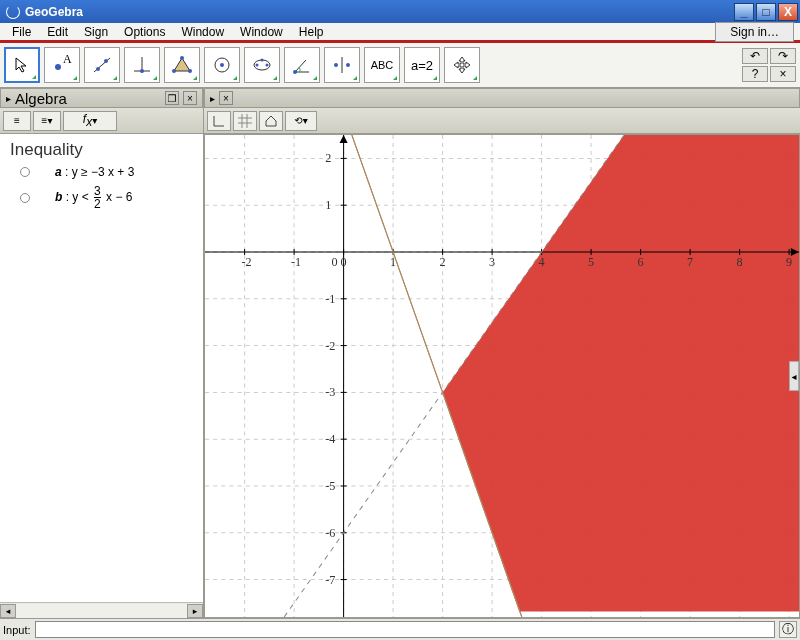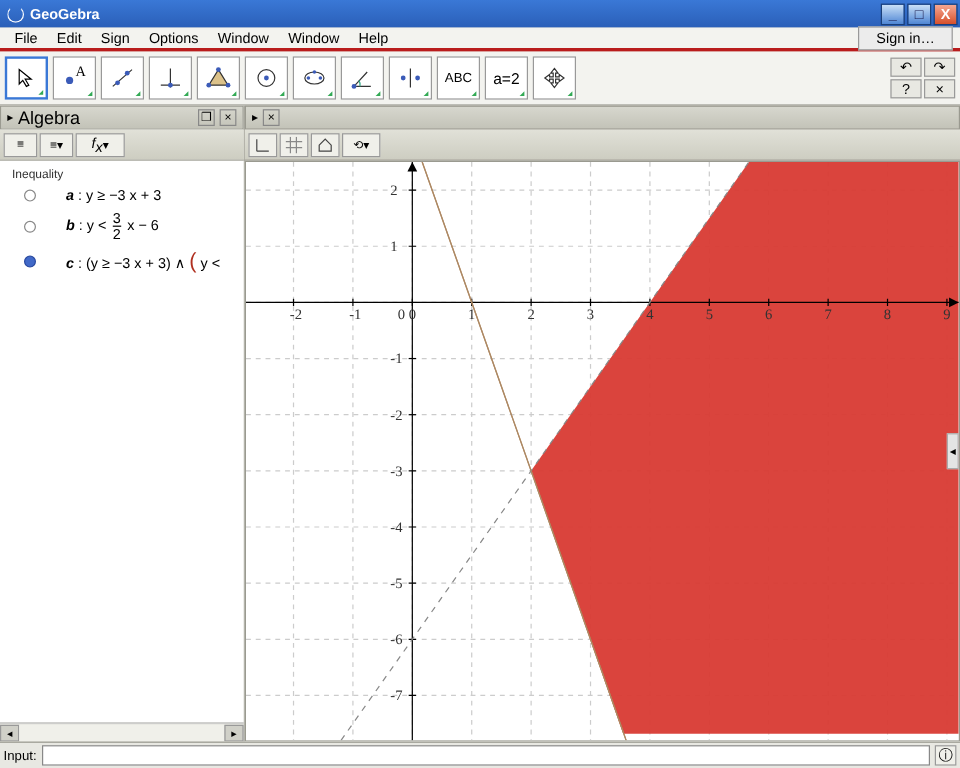--- a/index.html
+++ b/index.html
@@ -30,21 +30,21 @@
 
 
 .panels { flex: 1; display: flex; overflow: hidden; }
 .panel-header { height: 20px; background: linear-gradient(#d7d7ce,#c3c3b8); border: 1px solid #9a9a90; display: flex; align-items: center; padding: 0 5px; gap: 4px; }
 .panel-header .pname { flex: 1; font-size: 15px; }
 .panel-header .pbtn { width: 14px; height: 14px; border: 1px solid #888; display:flex; align-items:center; justify-content:center; cursor:pointer; font-size:10px; }
 .algebra { width: 204px; display: flex; flex-direction: column; background: #f8f8f4; border-right: 1px solid #9a9a90; }
 .alg-tools { height: 26px; background: linear-gradient(#e1e1d8,#cdcdc1); border-bottom: 1px solid #9a9a90; display:flex; align-items:center; gap:2px; padding:0 3px;}
 .alg-tools .abtn { width: 28px; height: 20px; border:1px solid #999; background:#f0f0ea; display:flex; align-items:center; justify-content:center; cursor:pointer; font-size:10px; }
 .alg-body { flex:1; background:#fff; padding: 4px 2px; overflow:hidden; }
-.tree-label { font-size: 10px; color:#333; padding: 2px 8px; }
+.tree-label { font-size: 17px; color:#333; padding: 2px 8px; }
 .tree-item { display:flex; align-items: baseline; gap:6px; padding: 3px 6px 3px 18px; font-family: "Times New Roman", serif; font-size: 13px; }
 .circle { width:10px; height:10px; border:1.5px solid #888; border-radius:50%; flex-shrink:0; align-self:center;}
 .circle.filled { background:#4169c8; border-color:#2a4aa0; }
 .varname { font-weight:bold; font-style:italic;}
 .tree-item .expr { white-space:nowrap;margin-left:19px; }
 .red { color:#b03020; }
 .frac { display:inline-flex; flex-direction:column; align-items:center; vertical-align:middle; font-size:11px; line-height:1; margin:0 2px;}
 .frac .d { border-top:1px solid #000; }
 
 .alg-hscroll { height:16px; background:#e8e8e2; border-top:1px solid #bbb; display:flex; align-items:center; }
@@ -191,38 +191,34 @@
   <div class="algebra">
     <div class="panel-header">
       <span style="font-size:10px">▸</span>
       <span class="pname">Algebra</span>
       <span class="pbtn">❐</span>
       <span class="pbtn">×</span>
     </div>
     <div class="alg-tools">
       <div class="abtn">≡</div>
       <div class="abtn">≡▾</div>
-      <div class="abtn" style="width:41px"><i>f<sub>x</sub></i>▾</div>
+      <div class="abtn" style="width:54px"><i>f<sub>x</sub></i>▾</div>
     </div>
     <div class="alg-body">
       <div class="tree-label">Inequality</div>
       <div class="tree-item">
         <span class="circle"></span>
         <span class="expr"><span class="varname">a</span> : y ≥ −3 x + 3</span>
       </div>
       <div class="tree-item">
         <span class="circle"></span>
         <span class="expr"><span class="varname">b</span> : y &lt; <span class="frac">
               <span>3</span>
               <span class="d">2</span>
             </span> x − 6</span>
-      </div>
-      <div class="tree-item">
-        <span class="circle filled"></span>
-        <span class="expr"><span class="varname">c</span> : (y ≥ −3 x + 3) ∧ <span class="red" style="font-size:18px">(</span> y &lt;</span>
       </div>
     </div>
     <div class="alg-hscroll">
       <div class="sbtn">◂</div>
       <div class="strack"></div>
       <div class="sbtn">▸</div>
     </div>
   </div>
 
   <div class="graphics">

